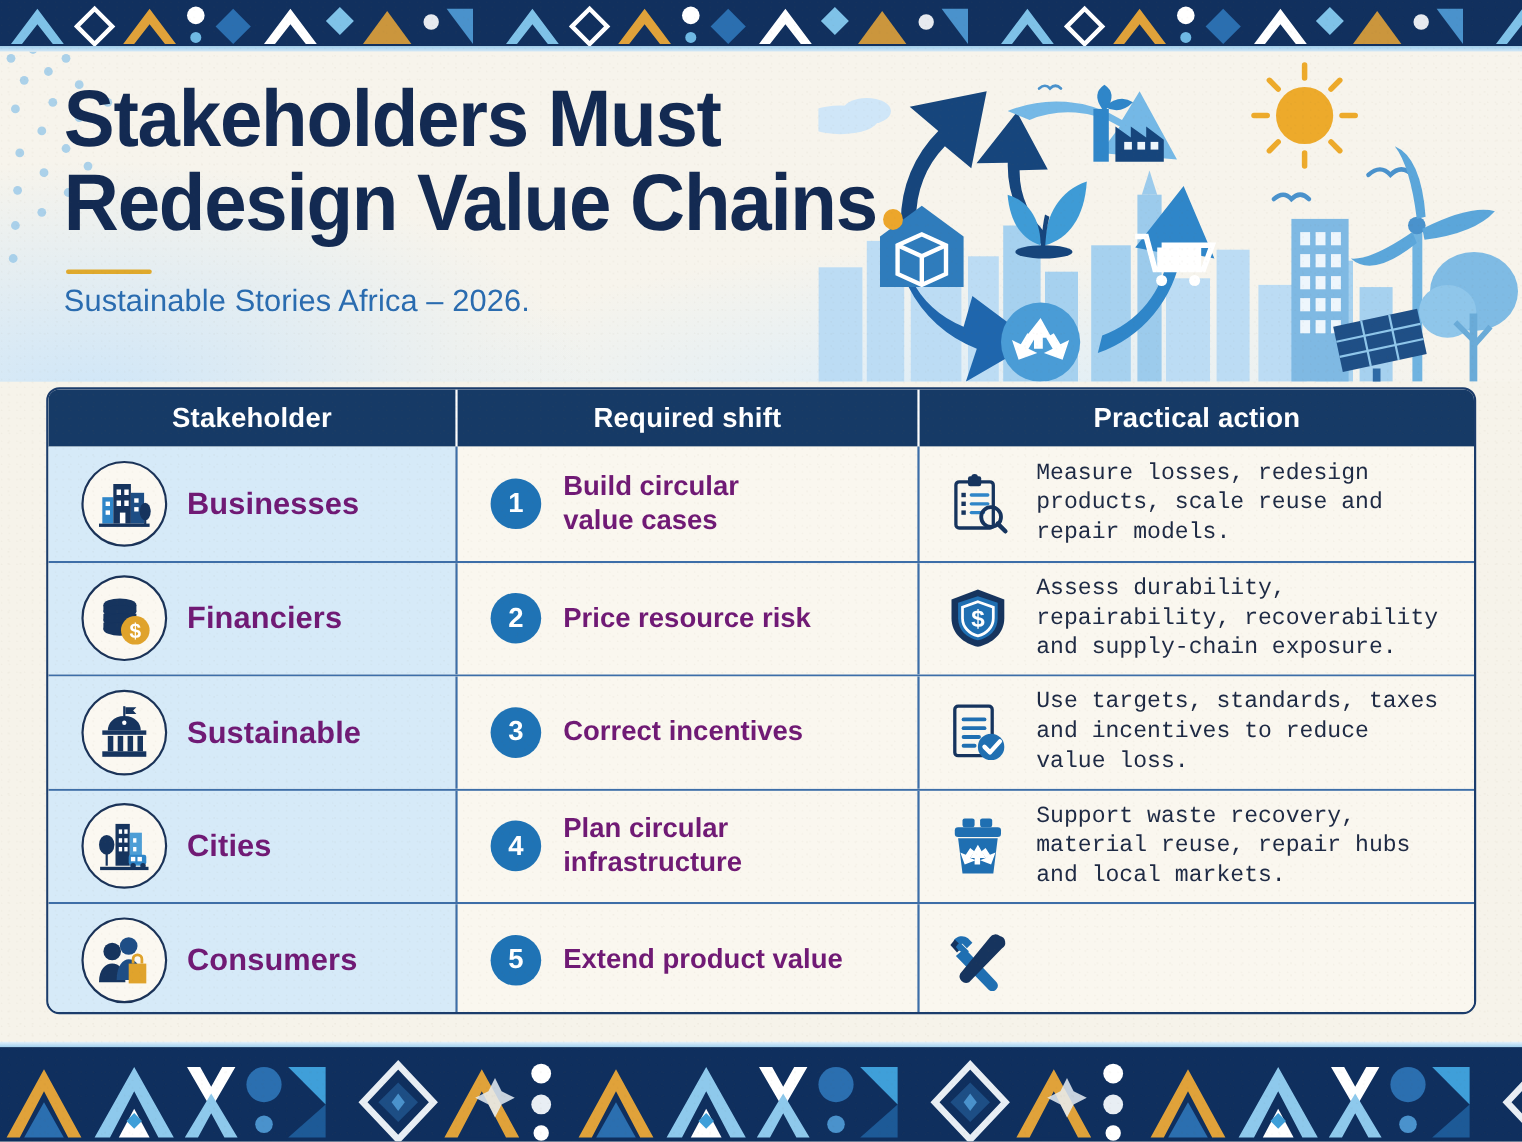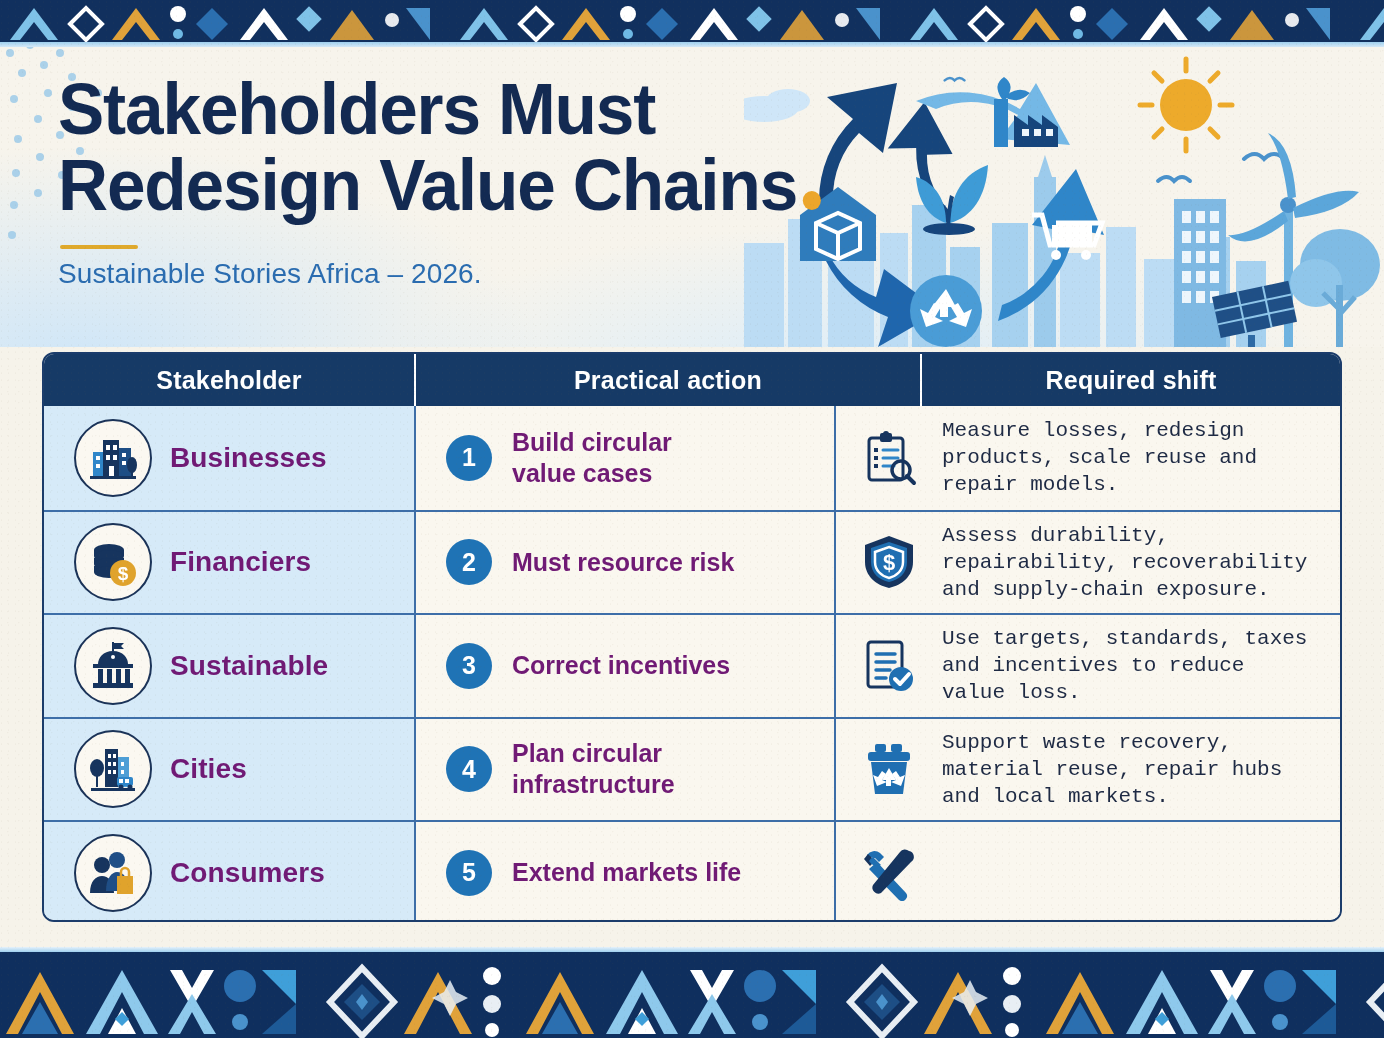--- a/index.html
+++ b/index.html
@@ -426,22 +426,22 @@
       <div class="title-line">Stakeholders Must</div>
       <div class="title-line"><span>Redesign Value Chains</span><span class="title-dot"></span></div>
       <div class="gold-rule"></div>
       <div class="subtitle">Sustainable Stories Africa – 2026.</div>
     </div>
   </div>
 
   <div class="table">
     <div class="thead">
       <div class="th col-1">Stakeholder</div>
+      <div class="th col-2">Required shift</div>
       <div class="th col-3">Practical action</div>
-      <div class="th col-2">Required shift</div>
     </div>
 
     <div class="trow">
       <div class="cell-1">
         <span class="stake-icon">
           <svg width="52" height="52" viewBox="0 0 52 52" xmlns="http://www.w3.org/2000/svg">
             <rect x="6" y="20" width="10" height="24" fill="#2f86c9"></rect>
             <g fill="#ffffff">
                 <rect x="9" y="24" width="4" height="4"></rect>
                 <rect x="9" y="32" width="4" height="4"></rect>
@@ -508,21 +508,21 @@
                 <ellipse cx="22" cy="36" rx="15" ry="6"></ellipse>
             </g>
             <circle cx="36" cy="37" r="13" fill="#e0a32c"></circle>
             <text x="36" y="44" font-size="19" font-weight="bold" text-anchor="middle" fill="#ffffff" font-family="Liberation Sans, sans-serif">$</text>
           </svg>
         </span>
         <span class="stake-label">Financiers</span>
       </div>
       <div class="cell-2">
         <span class="num-badge">2</span>
-        <span class="shift-text">Must resource risk</span>
+        <span class="shift-text">Price resource risk</span>
       </div>
       <div class="cell-3">
         <span class="action-icon">
           <svg width="54" height="56" viewBox="0 0 54 56" xmlns="http://www.w3.org/2000/svg">
             <path d="M27 2 L51 11 V28 C51 42 40 51 27 54 C14 51 3 42 3 28 V11 Z" fill="#16345e"></path>
             <path d="M27 8 L45 14 V28 C45 39 37 46 27 48 C17 46 9 39 9 28 V14 Z" fill="#1f6fb2"></path>
             <path d="M27 13 L41 18 V28 C41 36 35 42 27 44 C19 42 13 36 13 28 V18 Z" fill="#1f6fb2" stroke="#ffffff" stroke-width="2.5"></path>
             <text x="27" y="36" font-size="22" font-weight="bold" text-anchor="middle" fill="#ffffff" font-family="Liberation Sans, sans-serif">$</text>
           </svg>
         </span>
@@ -635,21 +635,21 @@
             <circle cx="30" cy="13" r="8" fill="#1f4e86"></circle>
             <path d="M19 44 C19 31 25 25 30 25 C36 25 42 31 42 44 Z" fill="#1f4e86"></path>
             <rect x="30" y="29" width="16" height="18" fill="#e0a32c"></rect>
             <path d="M34 29 v-4 a4 4 0 0 1 8 0 v4" fill="none" stroke="#e0a32c" stroke-width="2.5"></path>
           </svg>
         </span>
         <span class="stake-label">Consumers</span>
       </div>
       <div class="cell-2">
         <span class="num-badge">5</span>
-        <span class="shift-text">Extend markets life</span>
+        <span class="shift-text">Extend product value</span>
       </div>
       <div class="cell-3">
         <span class="action-icon">
           <svg width="56" height="56" viewBox="0 0 56 56" xmlns="http://www.w3.org/2000/svg">
             <g fill="#1f6fb2">
               <path d="M6 10 a9 9 0 0 1 13 -2 l4 4 l-5 5 l-4 -4 a9 9 0 0 1 -8 -3 z"></path>
               <path d="M16 17 L45 48 a5 5 0 0 1 -7 7 L8 24 z"></path>
               <path d="M7 9 l7 7 l-5 5 l-6 -7 z" fill="#16345e"></path>
             </g>
             <g fill="#16345e">

